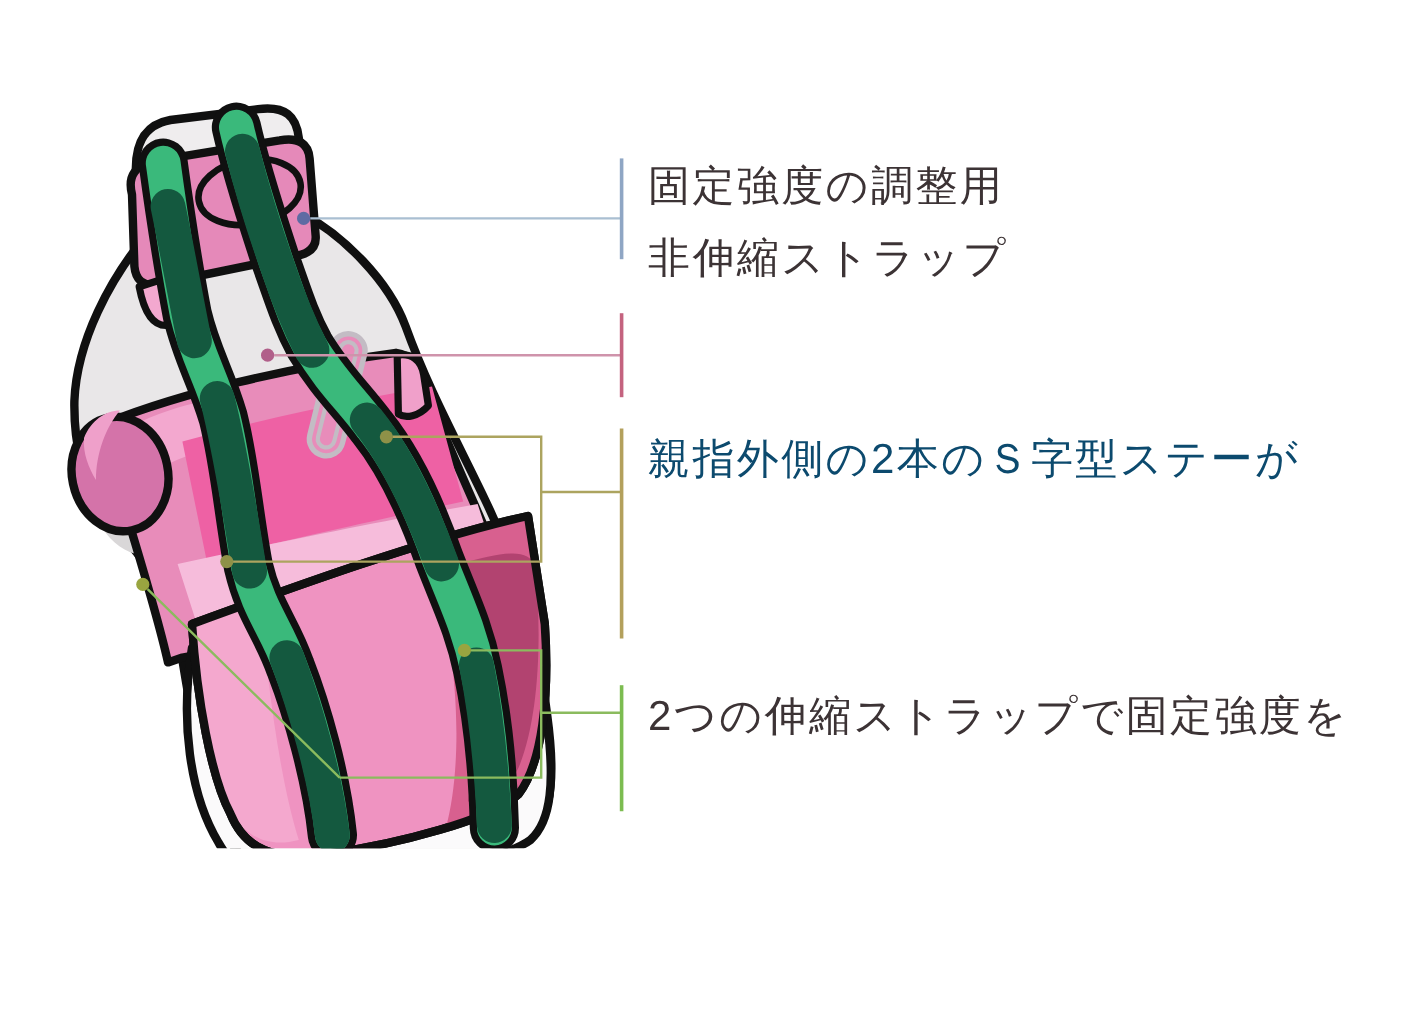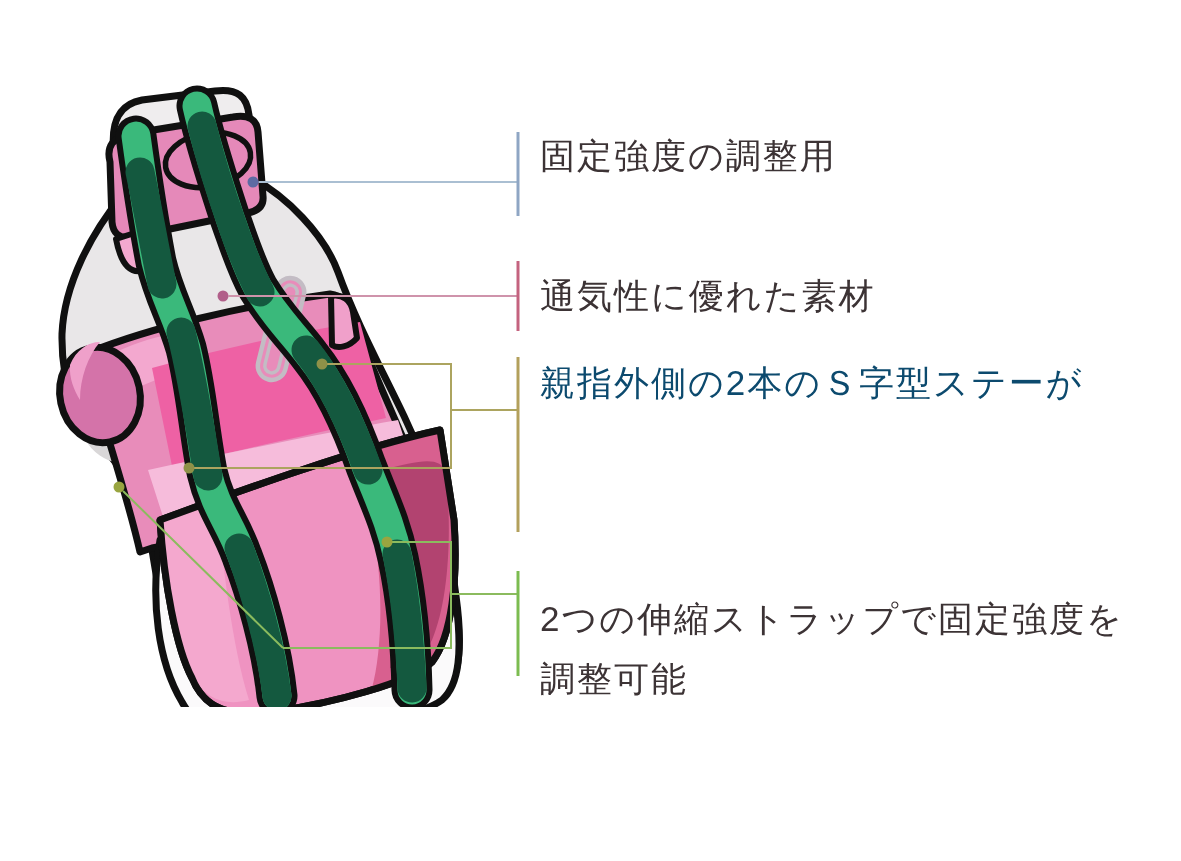--- a/index.html
+++ b/index.html
@@ -118,28 +118,25 @@
         <path d="M392,542 L451,542 M123,491 L283,648 M283,648 L451,648 M451,541 L451,649 M451,594 L517,594" stroke="#8bbb5e"></path>
         <line x1="518" y1="571" x2="518" y2="676" stroke-width="3" stroke="#7cbc50"></line>
         <circle cx="387" cy="542" r="5.5" stroke="none" fill="#99a540"></circle>
         <circle cx="119" cy="487" r="5.5" stroke="none" fill="#99a540"></circle>
       </g>
     </g>
   </svg>
 
   <div class="ann" style="left: 540px; top: 126px; color: rgb(60, 51, 53);">
     <div class="ln">固定強度の調整用</div>
+    <div class="ln">非伸縮ストラップ</div>
   </div>
 
-  <div class="ann" style="left: 540px; top: 266px; color: rgb(60, 51, 53);">
-    <div class="ln">通気性に優れた素材</div>
-  </div>
 
   <div class="ann" style="left: 540px; top: 353px; color: #0c4a6e;">
     <div class="ln">親指外側の2本のＳ字型ステーが</div>
   </div>
 
-  <div class="ann" style="left: 540px; top: 589px; color: rgb(60, 51, 53);">
+  <div class="ann" style="left: 540px; top: 567px; color: rgb(60, 51, 53);">
     <div class="ln">2つの伸縮ストラップで固定強度を</div>
-    <div class="ln">調整可能</div>
   </div>
 
 </div>
 
 </body></html>

